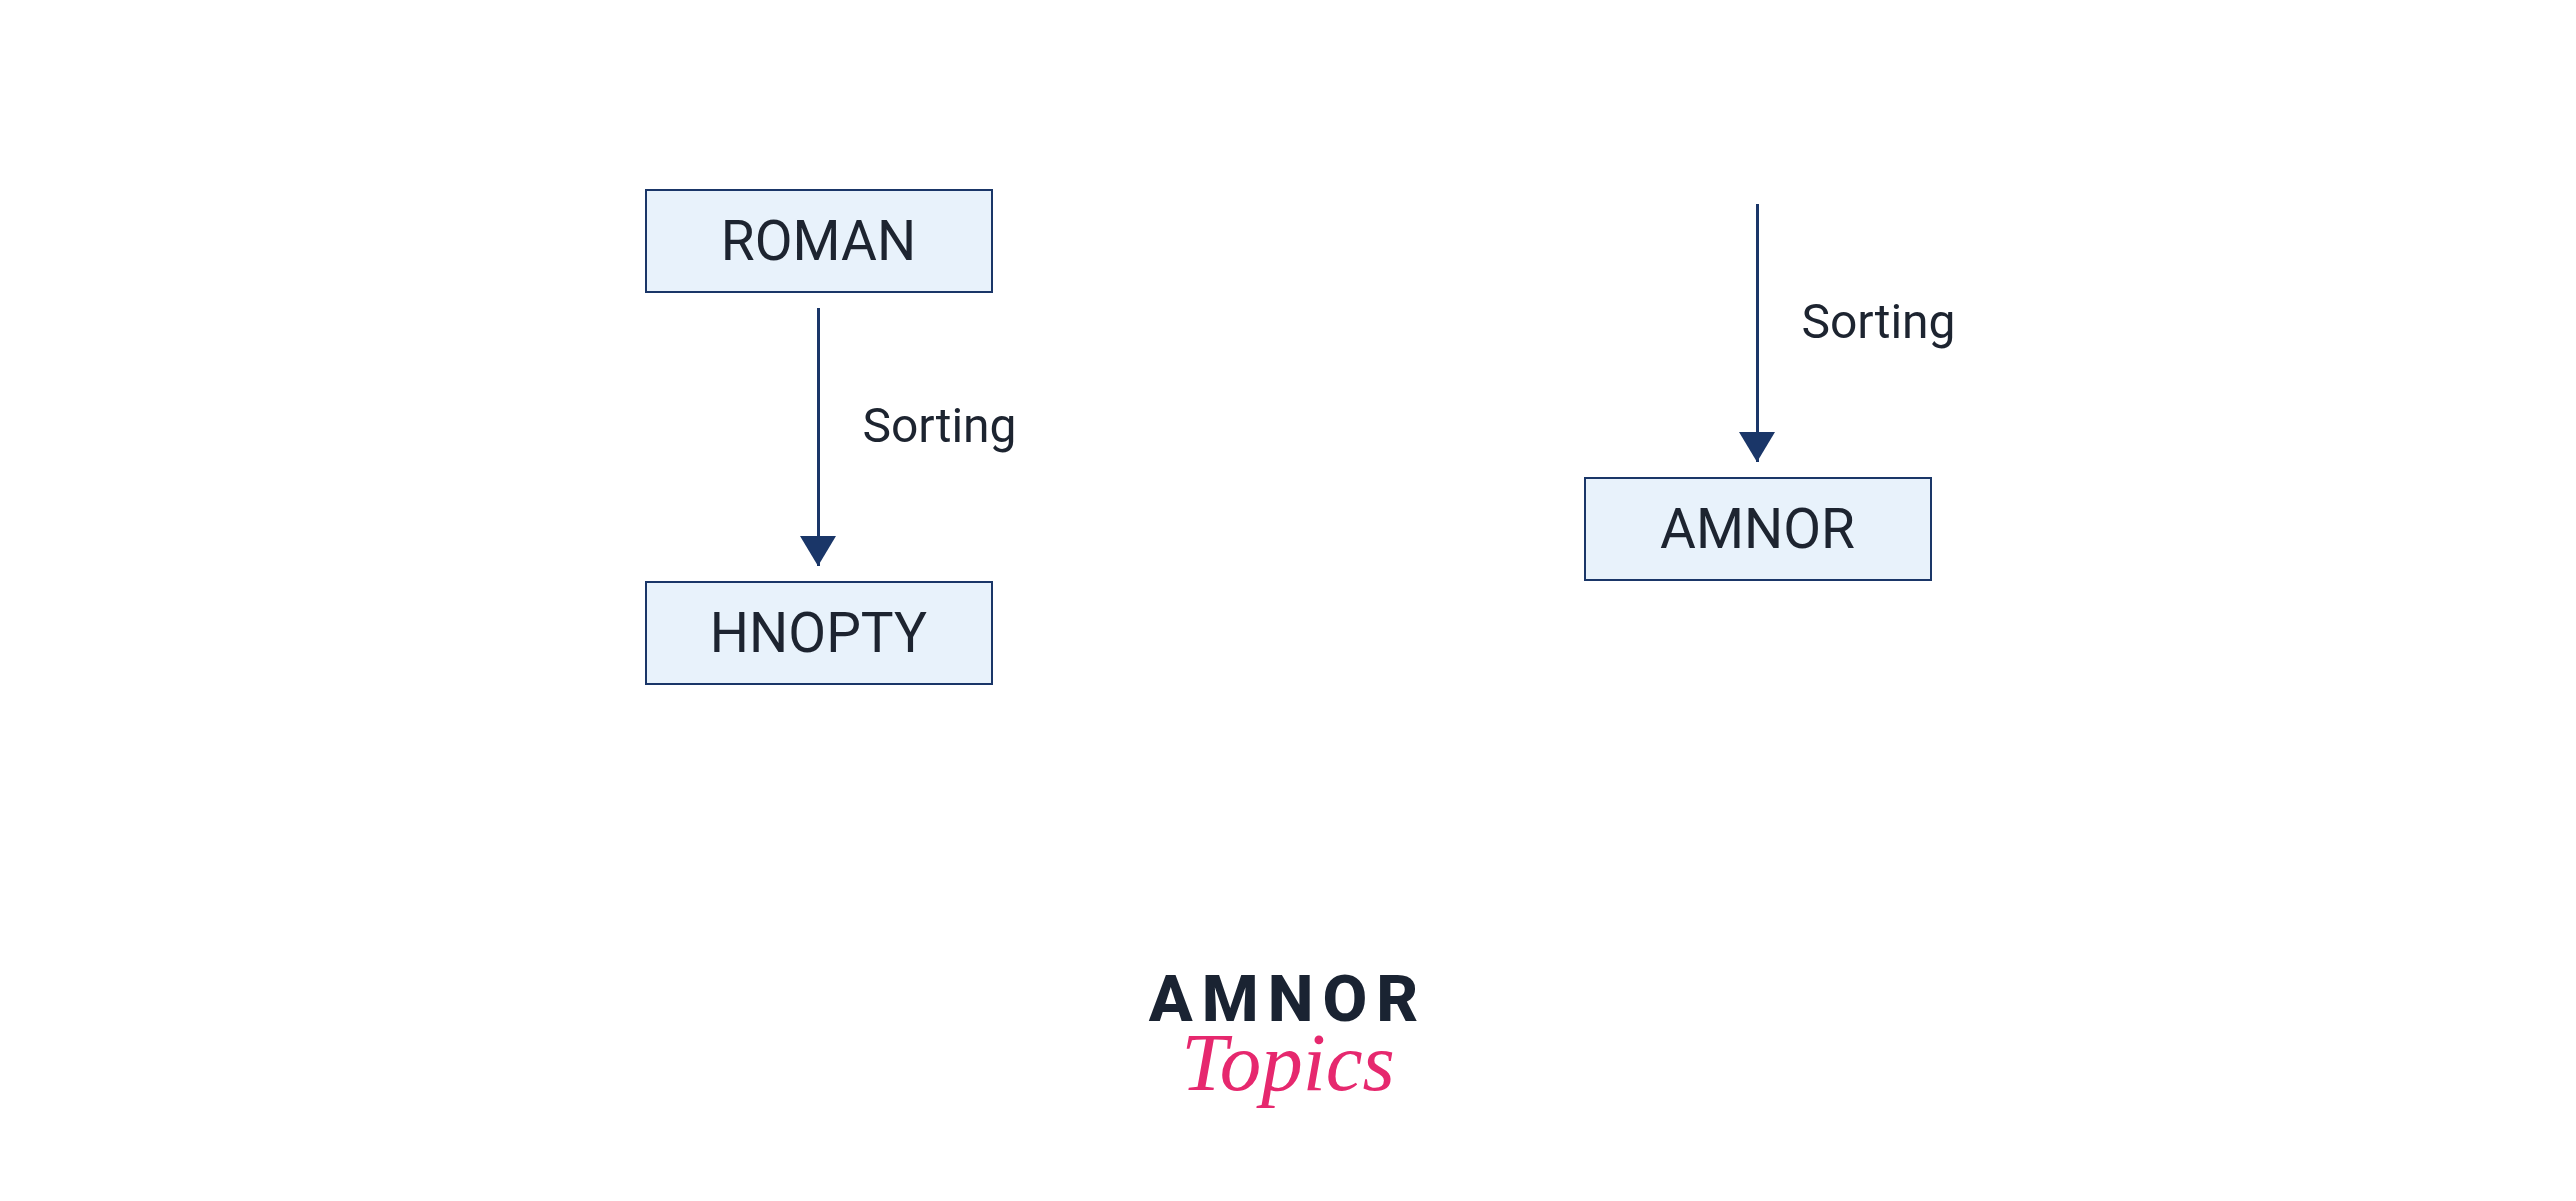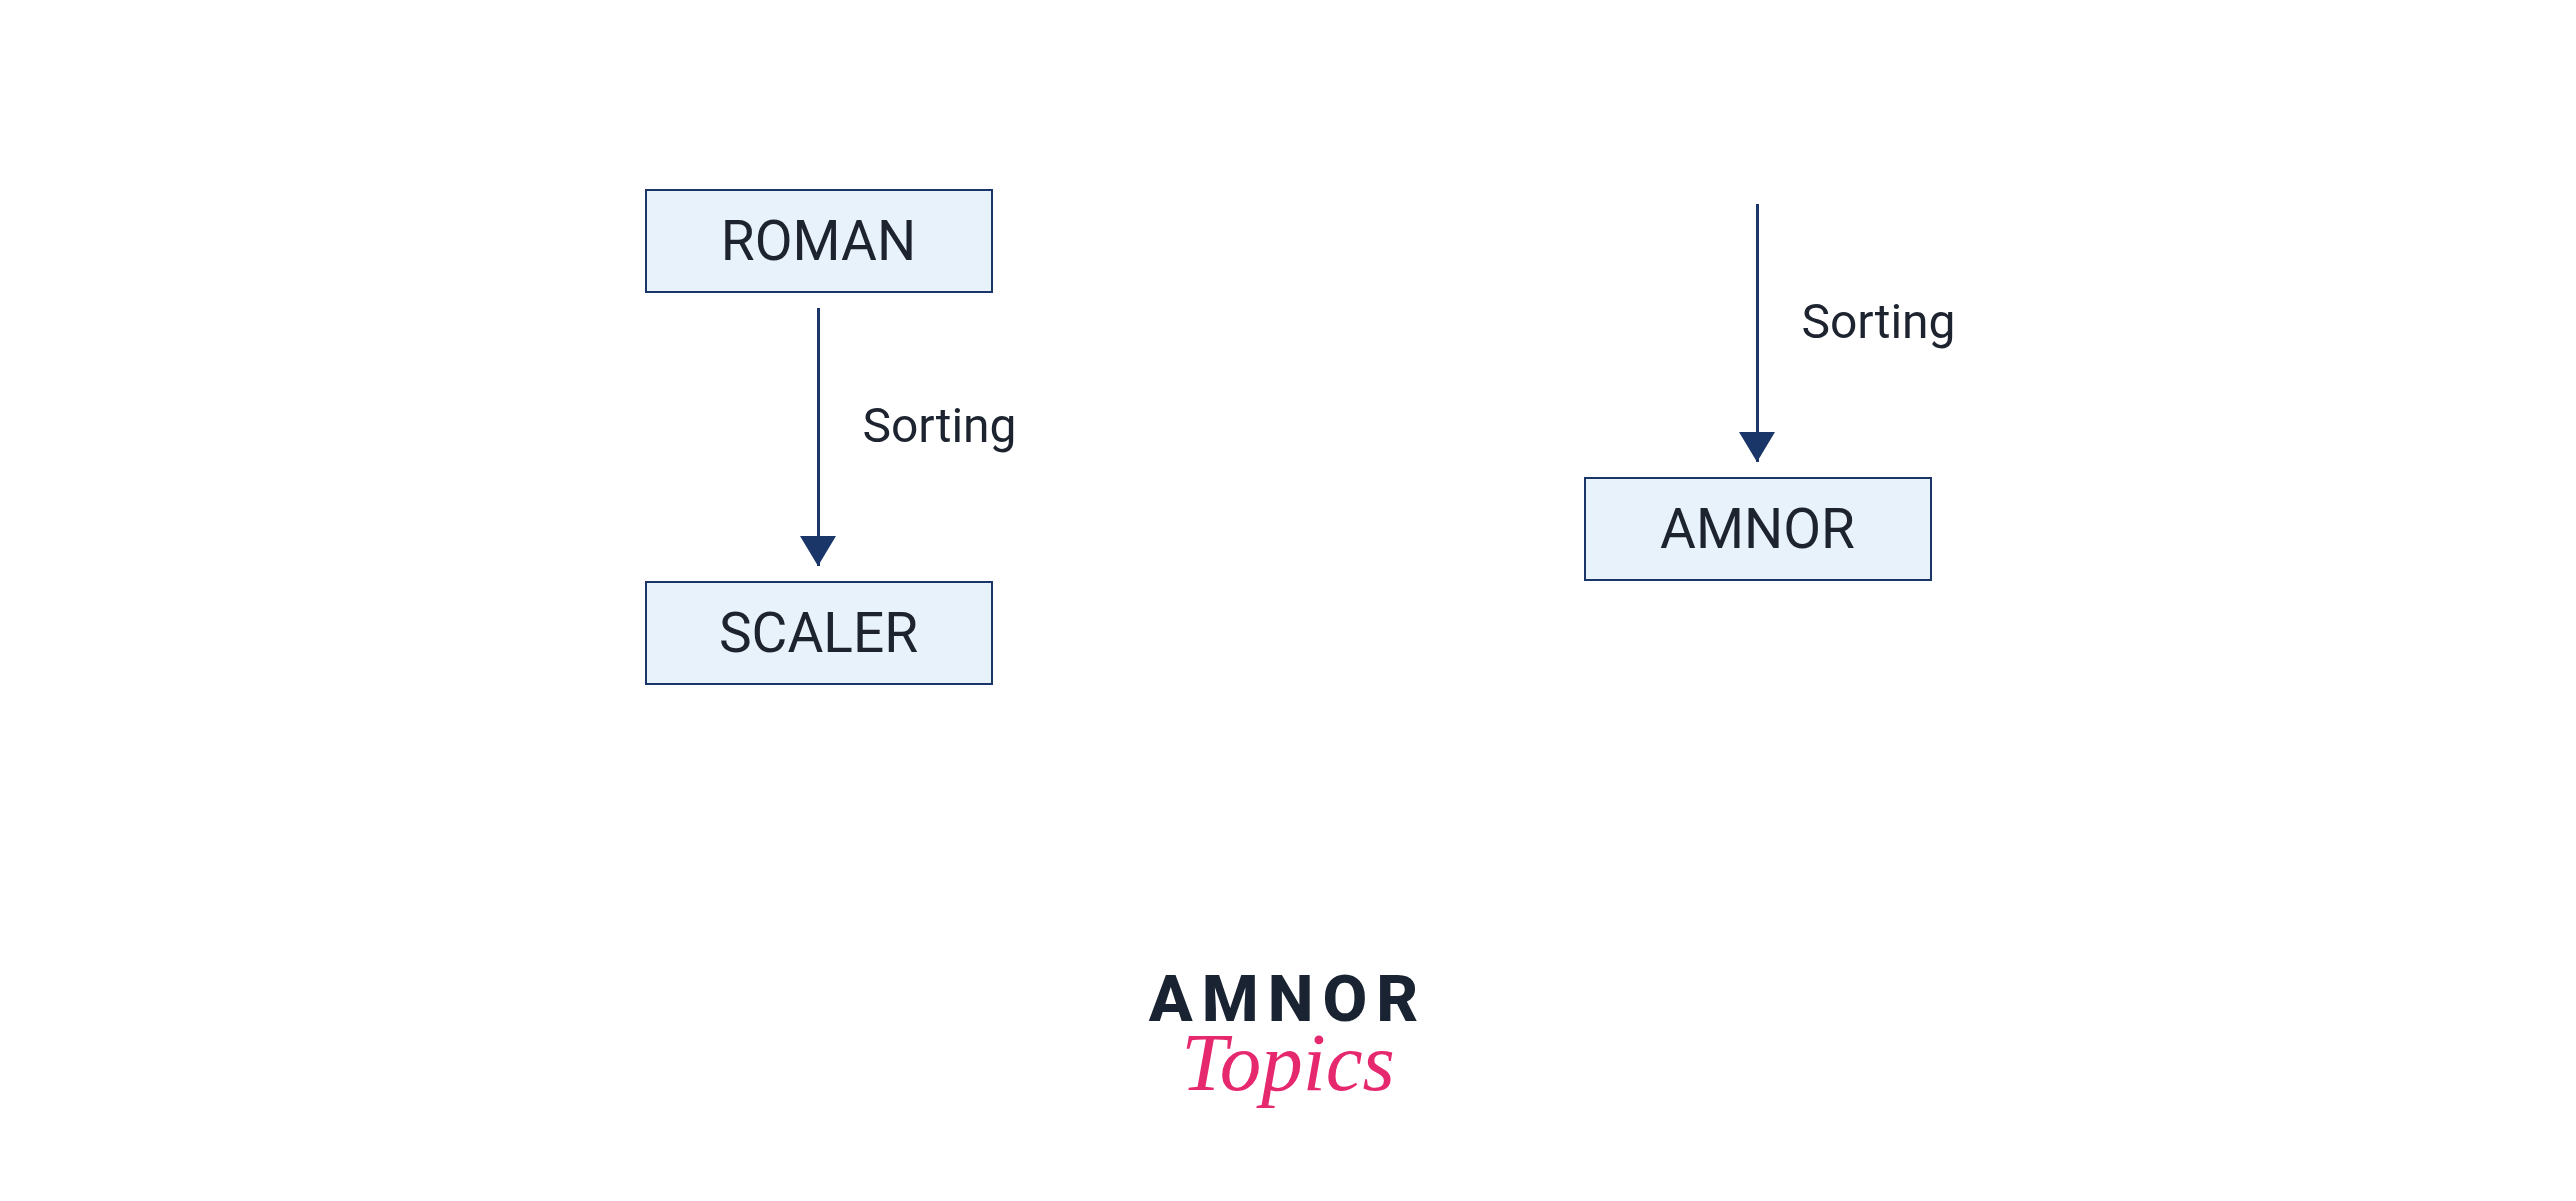--- a/index.html
+++ b/index.html
@@ -101,21 +101,21 @@
 
 <div class="diagram-container">
   <div class="flow">
     <div class="box">ROMAN</div>
     <div class="arrow-section">
       <div class="arrow-line">
         <div class="arrow-head"></div>
       </div>
       <div class="arrow-label">Sorting</div>
     </div>
-    <div class="box">SCALER</div>
+    <div class="box">HNOPTY</div>
   </div>
 
   <div class="flow">
     <div class="arrow-section">
       <div class="arrow-line">
         <div class="arrow-head"></div>
       </div>
       <div class="arrow-label">Sorting</div>
     </div>
     <div class="box">AMNOR</div>

